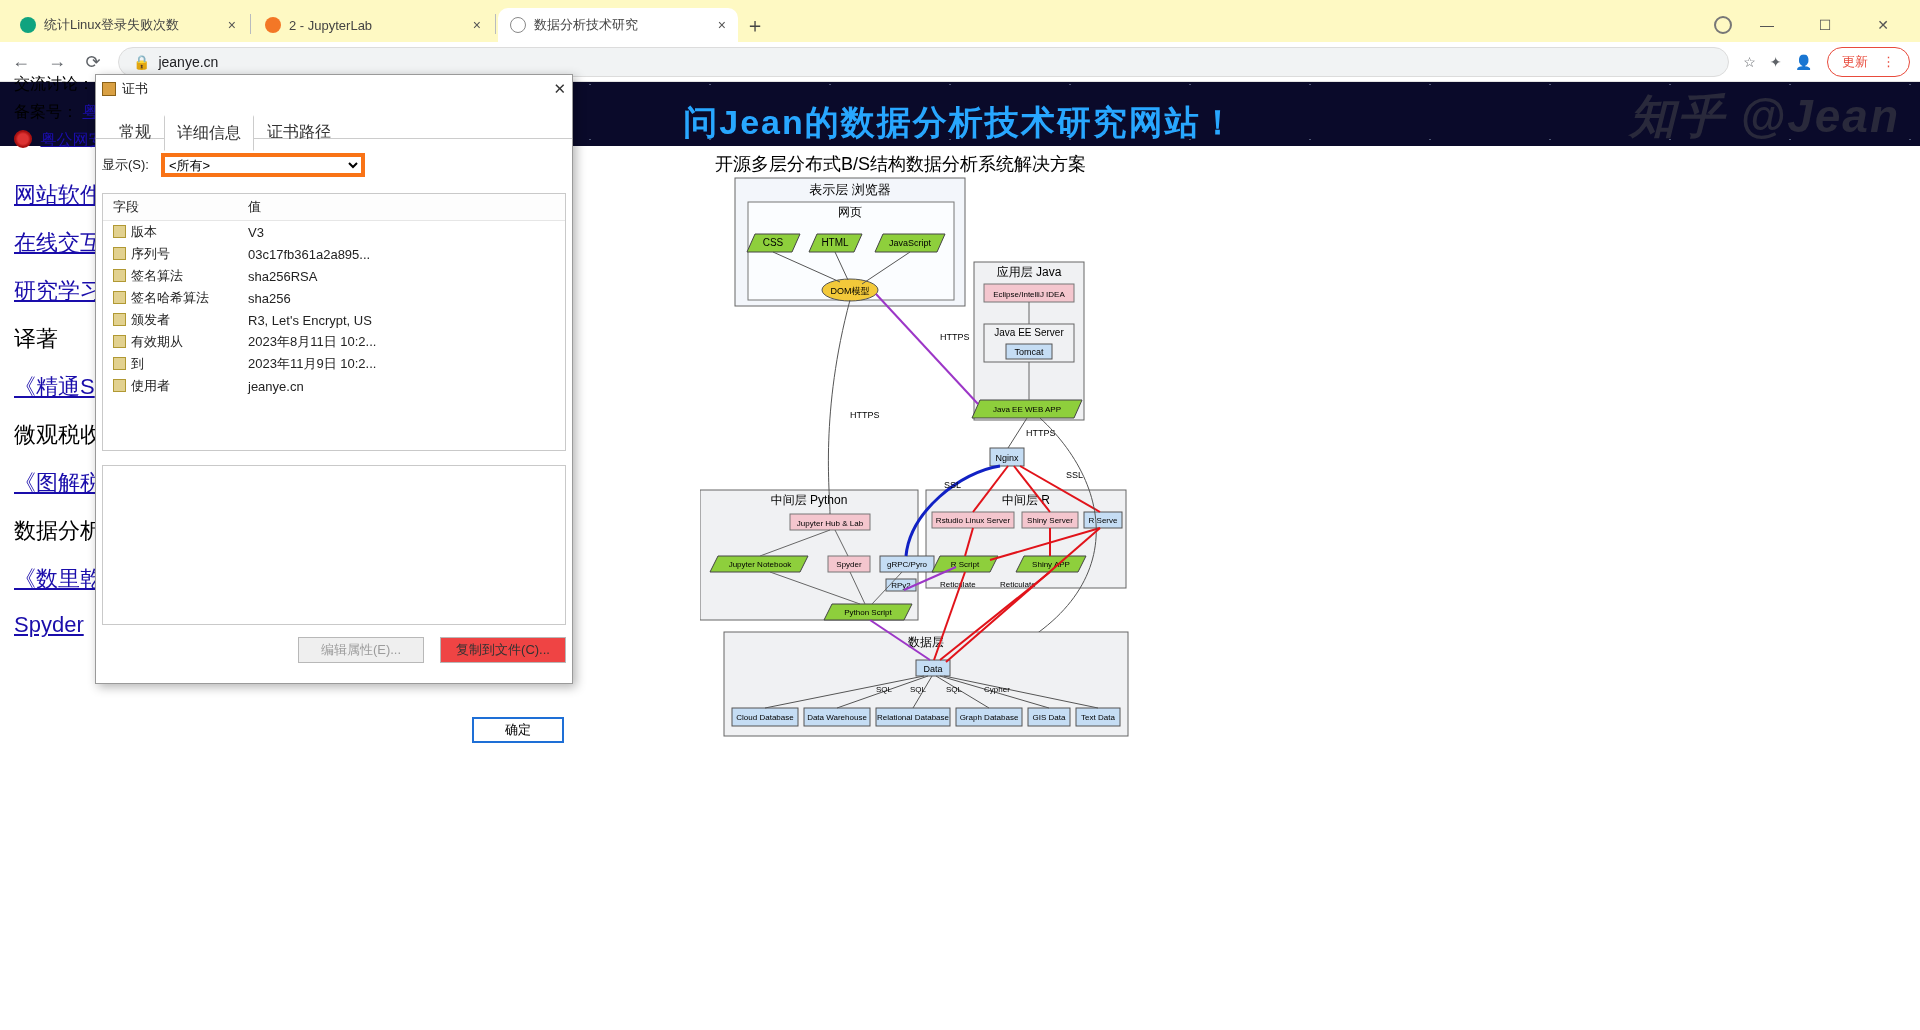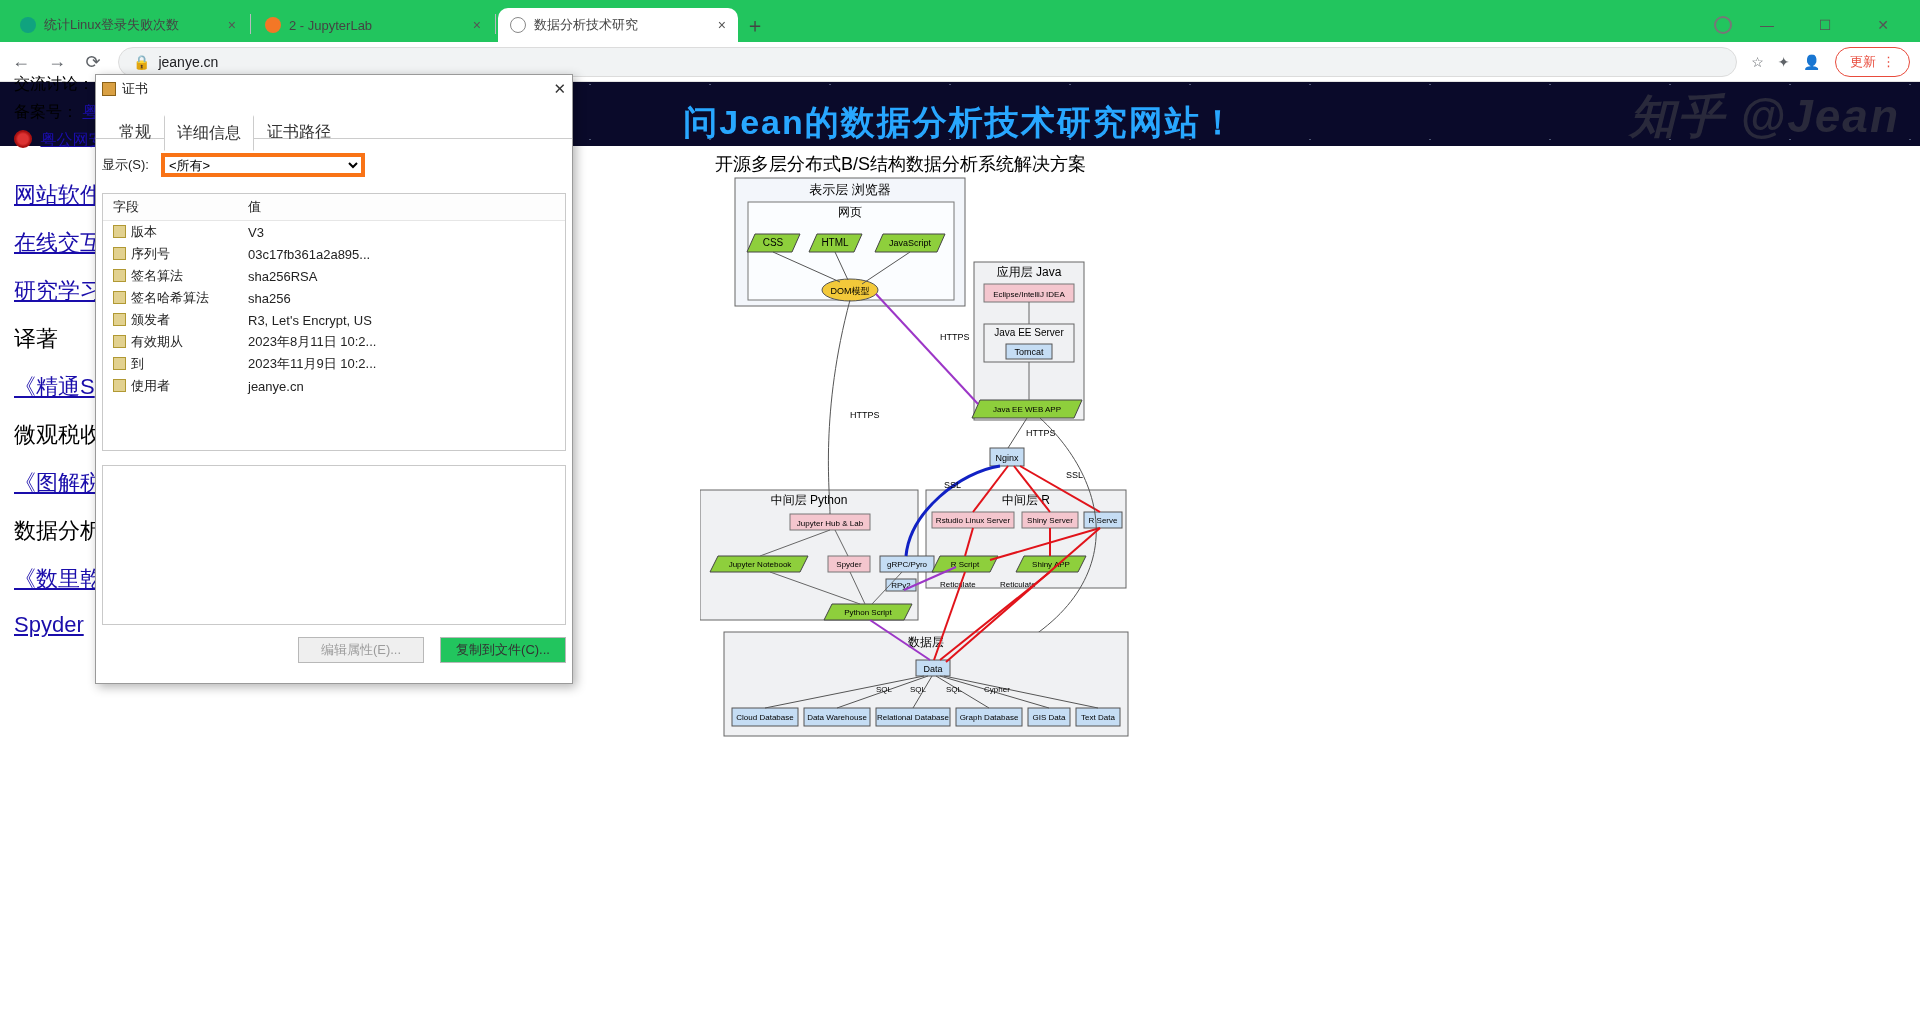--- a/index.html
+++ b/index.html
@@ -1,39 +1,39 @@
 <!DOCTYPE html>
 <html><head>
 <meta charset="utf-8">
 <style>
 *{box-sizing:border-box;margin:0;padding:0;font-family:"Microsoft YaHei",Arial,sans-serif}
 body{width:1920px;height:1030px;overflow:hidden;background:#fff;font-size:14px;color:#222;position:relative}
 
 
-.browser-tabs{height:42px;background:#22c55e;display:flex;align-items:flex-end;padding:6px 8px 0 8px;gap:0}
+.browser-tabs{height:42px;background:#fef9c3;display:flex;align-items:flex-end;padding:6px 8px 0 8px;gap:0}
 .tab{height:34px;min-width:240px;max-width:260px;border-radius:10px 10px 0 0;display:flex;align-items:center;padding:0 12px;font-size:13px;color:#444;position:relative}
 .tab.inactive{background:transparent}
 .tab.active{background:#fff}
 .tab .fav{width:16px;height:16px;border-radius:50%;margin-right:8px;background:#999;display:inline-block;flex:none}
 .tab .fav.green{background:#10a37f}
 .tab .fav.orange{background:#f37726}
 .tab .fav.globe{background:#fff;border:1px solid #888}
 .tab .title{flex:1;white-space:nowrap;overflow:hidden;text-overflow:ellipsis}
 .tab .x{color:#555;font-size:14px;margin-left:8px}
 .tab-sep{width:1px;height:20px;background:#b8bbbf;align-self:center;margin:0 2px}
 .newtab{width:34px;height:34px;display:flex;align-items:center;justify-content:center;color:#444;font-size:20px}
 .tabs-right{margin-left:auto;display:flex;align-items:center;gap:12px;padding-right:6px;color:#555}
 .winbtn{width:46px;height:34px;display:flex;align-items:center;justify-content:center;color:#555}
 
 .addr-bar{height:40px;background:#fff;border-bottom:1px solid #e3e3e3;display:flex;align-items:center;padding:0 10px;gap:14px}
 .addr-ico{width:22px;text-align:center;color:#5f6368;font-size:18px}
 .addr-field{flex:1;height:30px;border:1px solid #dcdcdc;border-radius:20px;background:#f1f3f4;display:flex;align-items:center;padding:0 14px;color:#202124}
 .addr-field .lock{margin-right:8px;color:#5f6368}
 .addr-right{display:flex;align-items:center;gap:14px;color:#5f6368}
-.update-btn{border:1px solid #e84b3c;color:#e84b3c;border-radius:16px;height:30px;padding:0 14px;display:flex;align-items:center;gap:6px;font-size:13px}
+.update-btn{border:1px solid #e84b3c;color:#e84b3c;border-radius:16px;height:30px;padding:0 14px;display:flex;align-items:center;gap:14px;font-size:13px}
 
 
 .page{position:absolute;top:82px;left:0;right:0;bottom:0;background:#fff}
 .hero{height:64px;background:#0a0a2a;display:flex;align-items:flex-end;justify-content:center;color:#28a7ff;font-size:34px;font-weight:bold;letter-spacing:2px;position:relative;overflow:hidden}
 .hero::before{content:"";position:absolute;inset:0;background-image:radial-gradient(#fff 1px,transparent 1px),radial-gradient(#cfe6ff 1px,transparent 1px);background-size:70px 40px,120px 55px;background-position:10px 6px,50px 30px;opacity:.35}
 
 .content{padding:10px 16px;position:relative}
 .nav-col{position:absolute;left:14px;top:34px;display:flex;flex-direction:column;gap:18px;font-size:22px}
 .nav-col a{color:#1a0dab;text-decoration:underline}
 .nav-col .plain{color:#000;text-decoration:none}
@@ -61,21 +61,21 @@
 .show-row select{width:204px;height:24px;border:4px solid #f97316;background:#fff;font-size:13px}
 
 .cert-table{margin-top:16px;border:1px solid #c9c9c9;height:258px;overflow:auto;position:relative}
 .cert-table table{width:100%;border-collapse:collapse;font-size:13px}
 .cert-table th{text-align:left;font-weight:normal;padding:4px 10px;border-bottom:1px solid #e6e6e6;background:#fdfdfd;position:sticky;top:0}
 .cert-table td{padding:2px 10px}
 .cert-table td:first-child{width:135px}
 .fld-ico{display:inline-block;width:13px;height:13px;background:#e2d18f;border:1px solid #b19933;margin-right:5px;vertical-align:-2px}
 .detail-box{margin-top:14px;height:160px;border:1px solid #c9c9c9;background:#fff}
 .btn-row{display:flex;justify-content:flex-end;gap:16px;margin-top:12px}
-.btn{height:26px;min-width:126px;border:1px solid #b8b8b8;background:#22c55e;font-size:13px;color:#333}
+.btn{height:26px;min-width:126px;border:1px solid #b8b8b8;background:#ef4444;font-size:13px;color:#333}
 .btn.disabled{color:#9c9c9c;background:#efefef}
 .btn.ok{margin-top:30px;min-width:92px;border:2px solid #1e6fd6;background:#fff;color:#000}
 .ok-row{display:flex;justify-content:flex-end;margin-top:24px;padding-right:2px}
 
 
 svg text{font-family:inherit}
 </style>
 </head>
 <body>
 
@@ -352,14 +352,17 @@
               <td>jeanye.cn</td>
             </tr>
           </tbody>
       </table>
     </div>
     <div class="detail-box"></div>
     <div class="btn-row">
       <button class="btn disabled">编辑属性(E)...</button>
       <button class="btn">复制到文件(C)...</button>
     </div>
+    <div class="ok-row">
+      <button class="btn ok">确定</button>
+    </div>
   </div>
 </div>
 
 </body></html>

